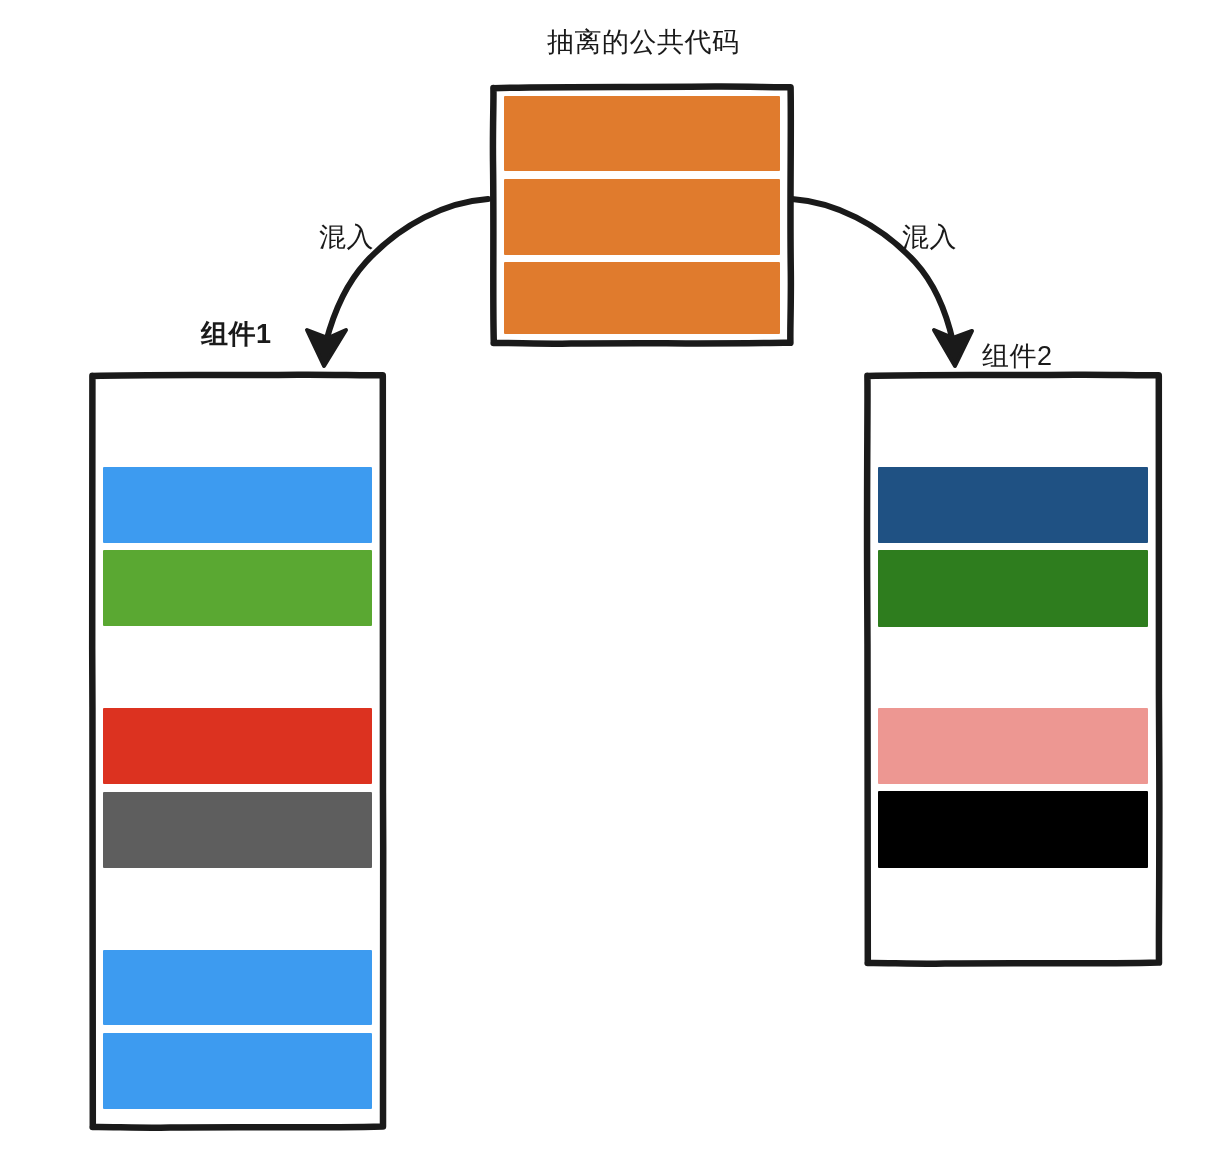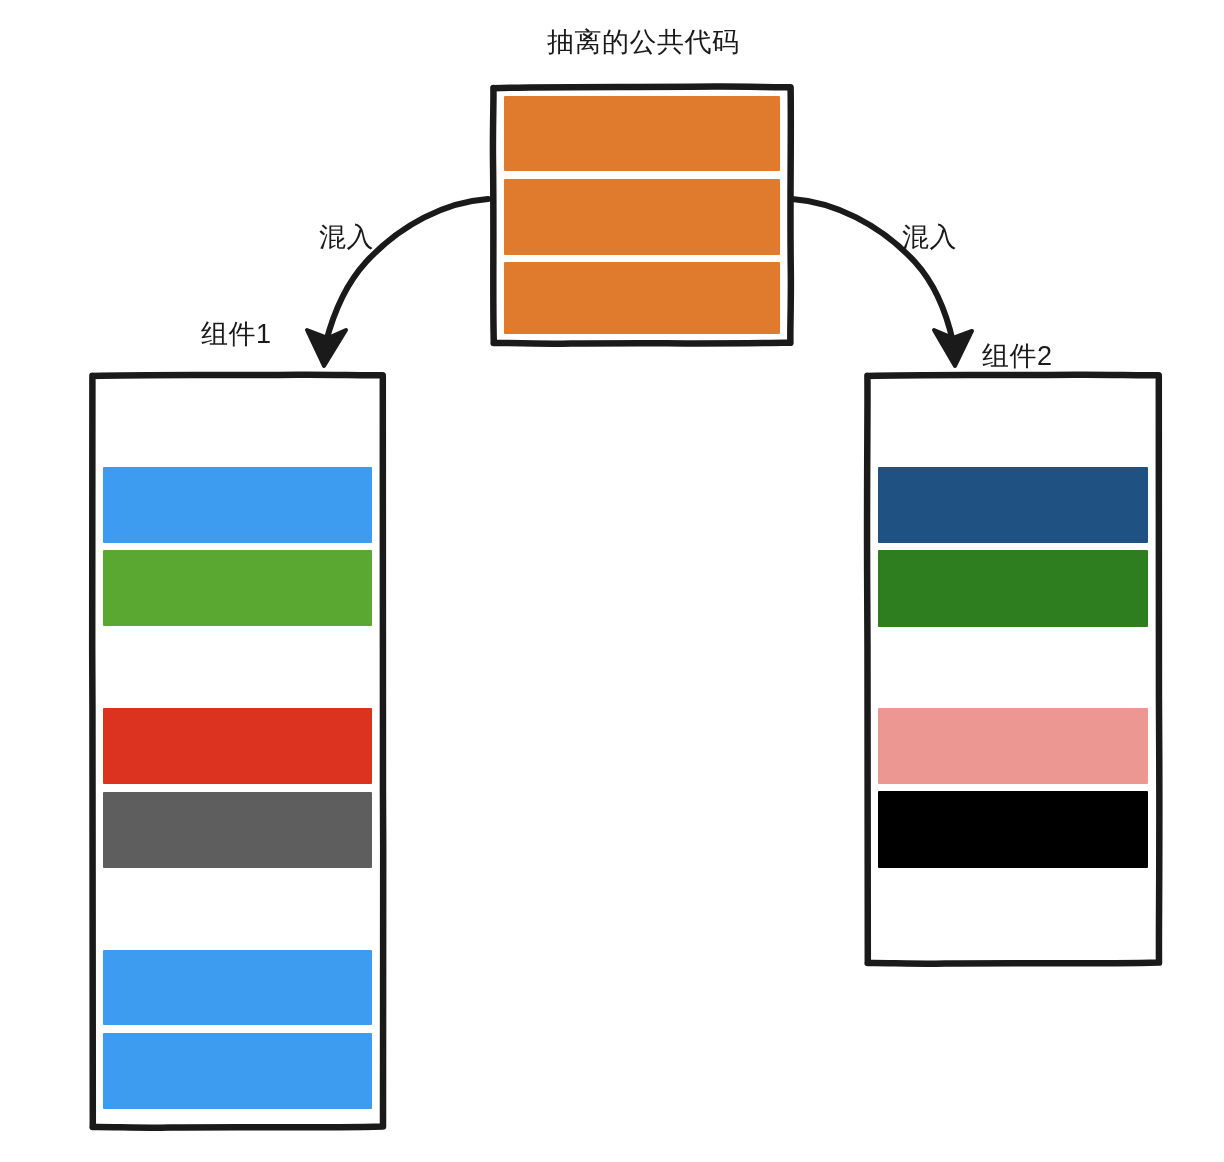--- a/index.html
+++ b/index.html
@@ -27,21 +27,21 @@
   
   .label {
     position: absolute;
     color: #1a1a1a;
     font-size: 27px;
     line-height: 1;
     white-space: nowrap;
     letter-spacing: 0.5px;
   }
   #title-label      { left: 531px; top: 29px; }
-  #left-box-label   { left: 185px; top: 321px; }
+  #left-box-label   { left: 185px; top: 321px; font-weight: bold; }
   #right-box-label  { left: 966px; top: 321px; margin-top: 22px; }
   #arrow-left-label { left: 303px; top: 224px; }
   #arrow-right-label{ left: 886px; top: 224px; }
 
   
   .hand-box {
     position: absolute;
     background: #ffffff;
     box-sizing: border-box;
   }

